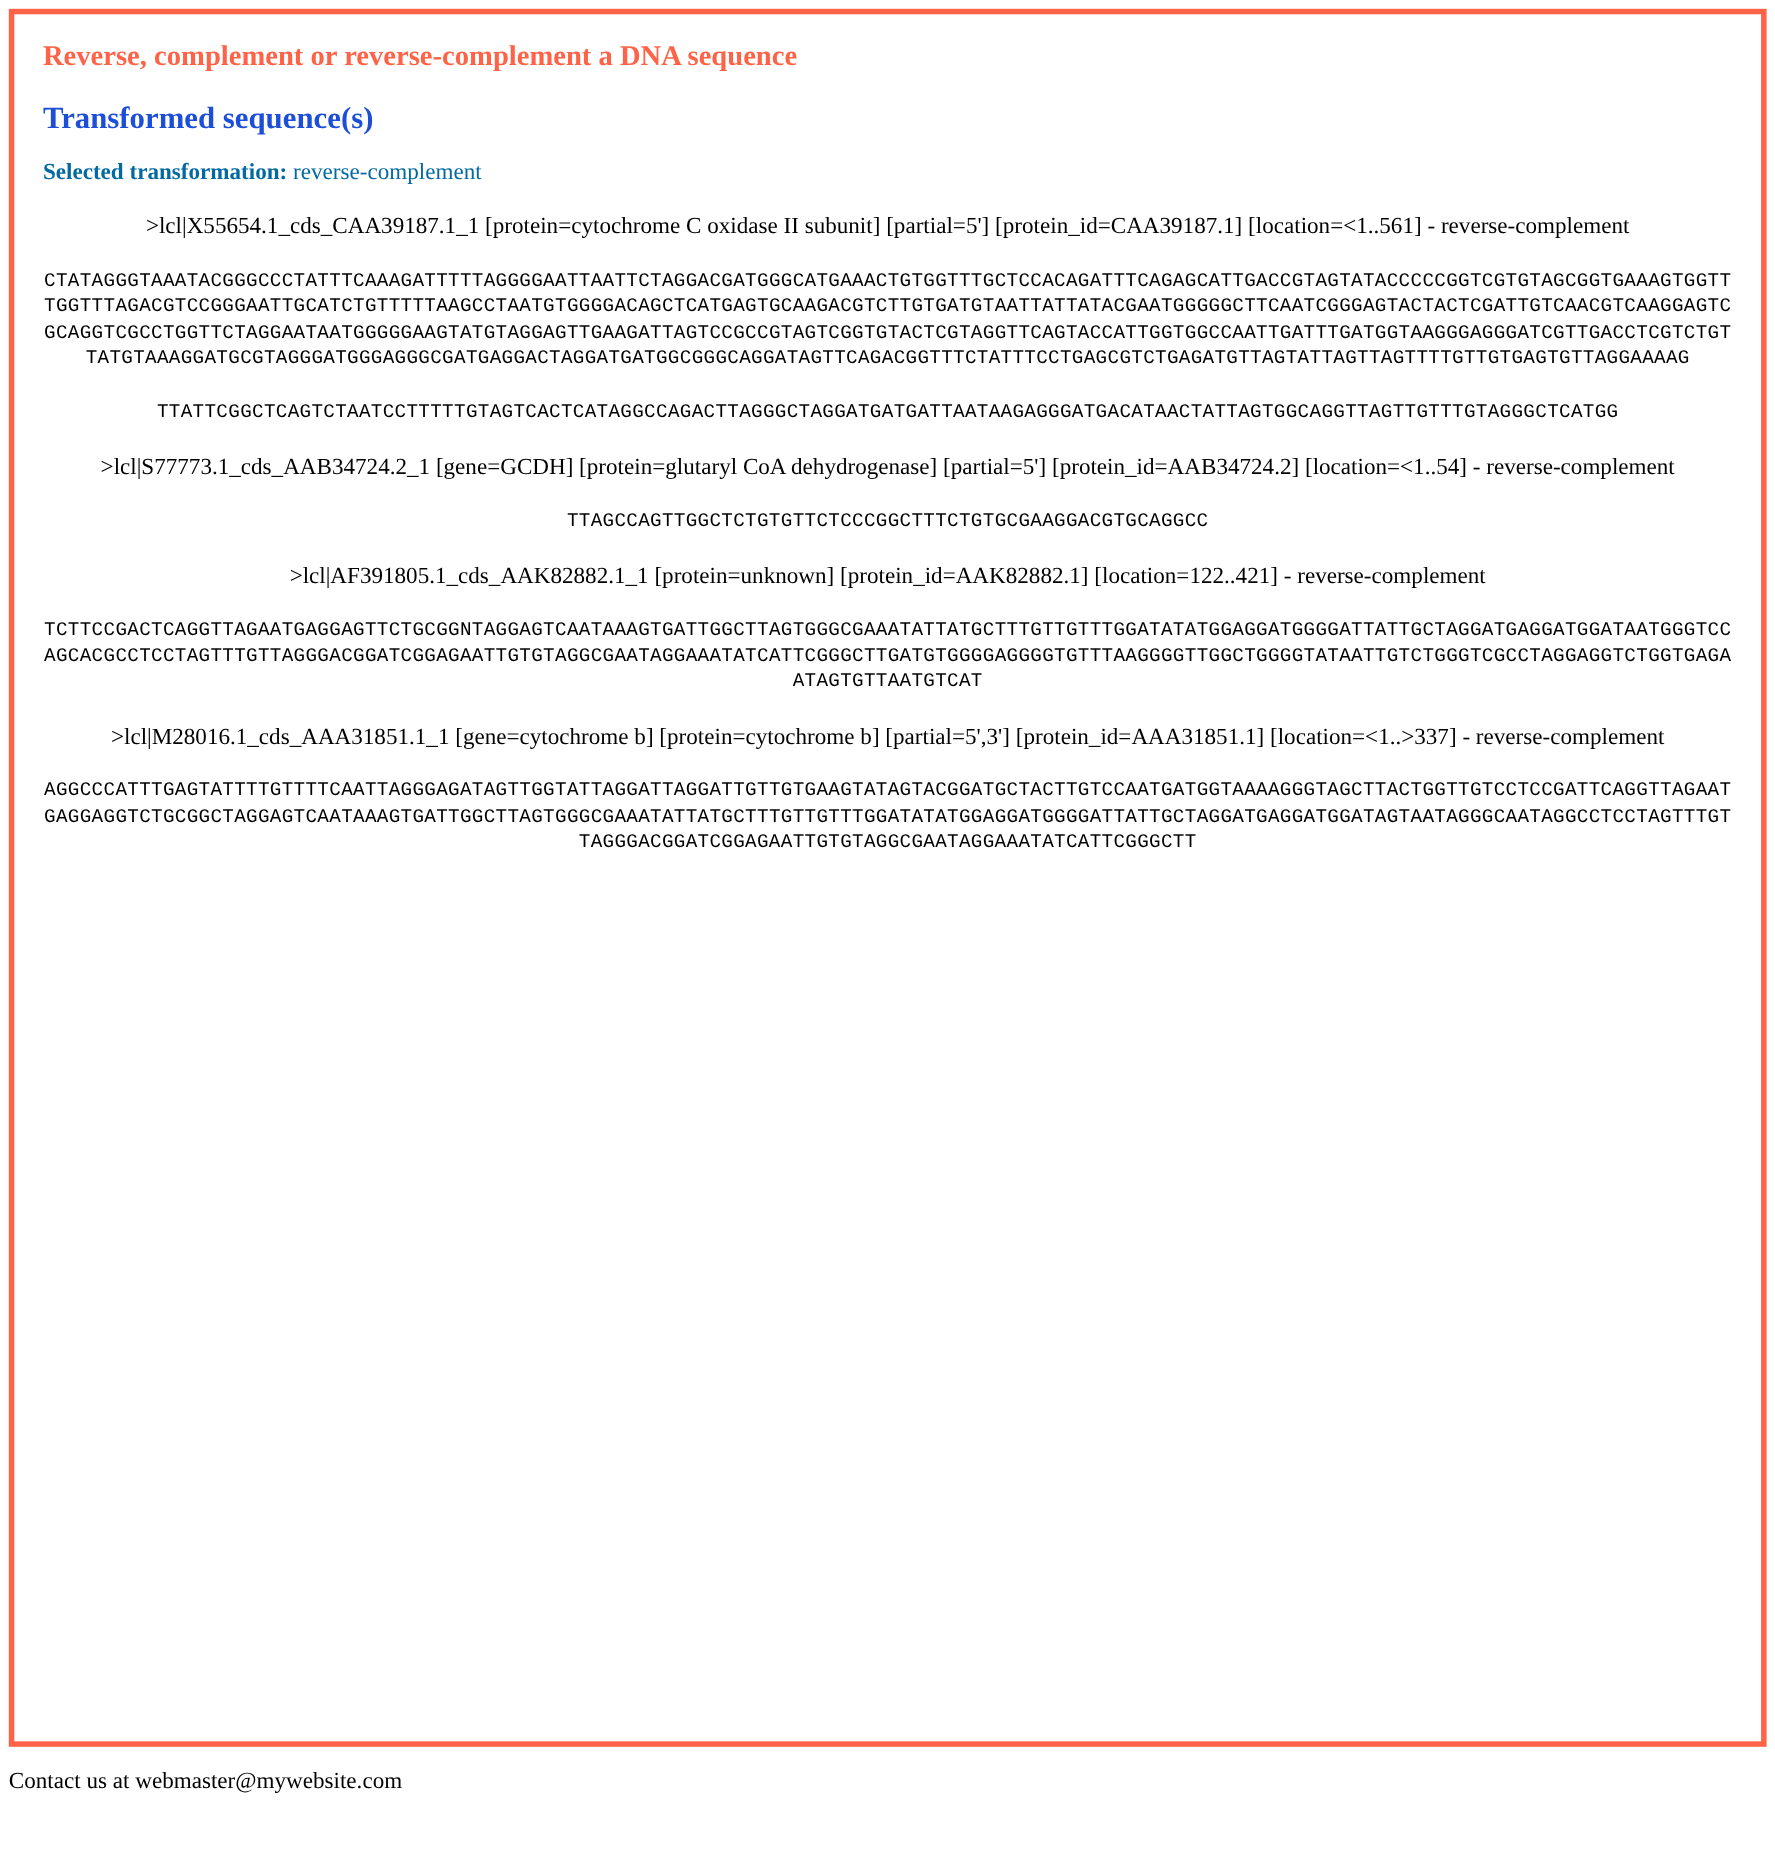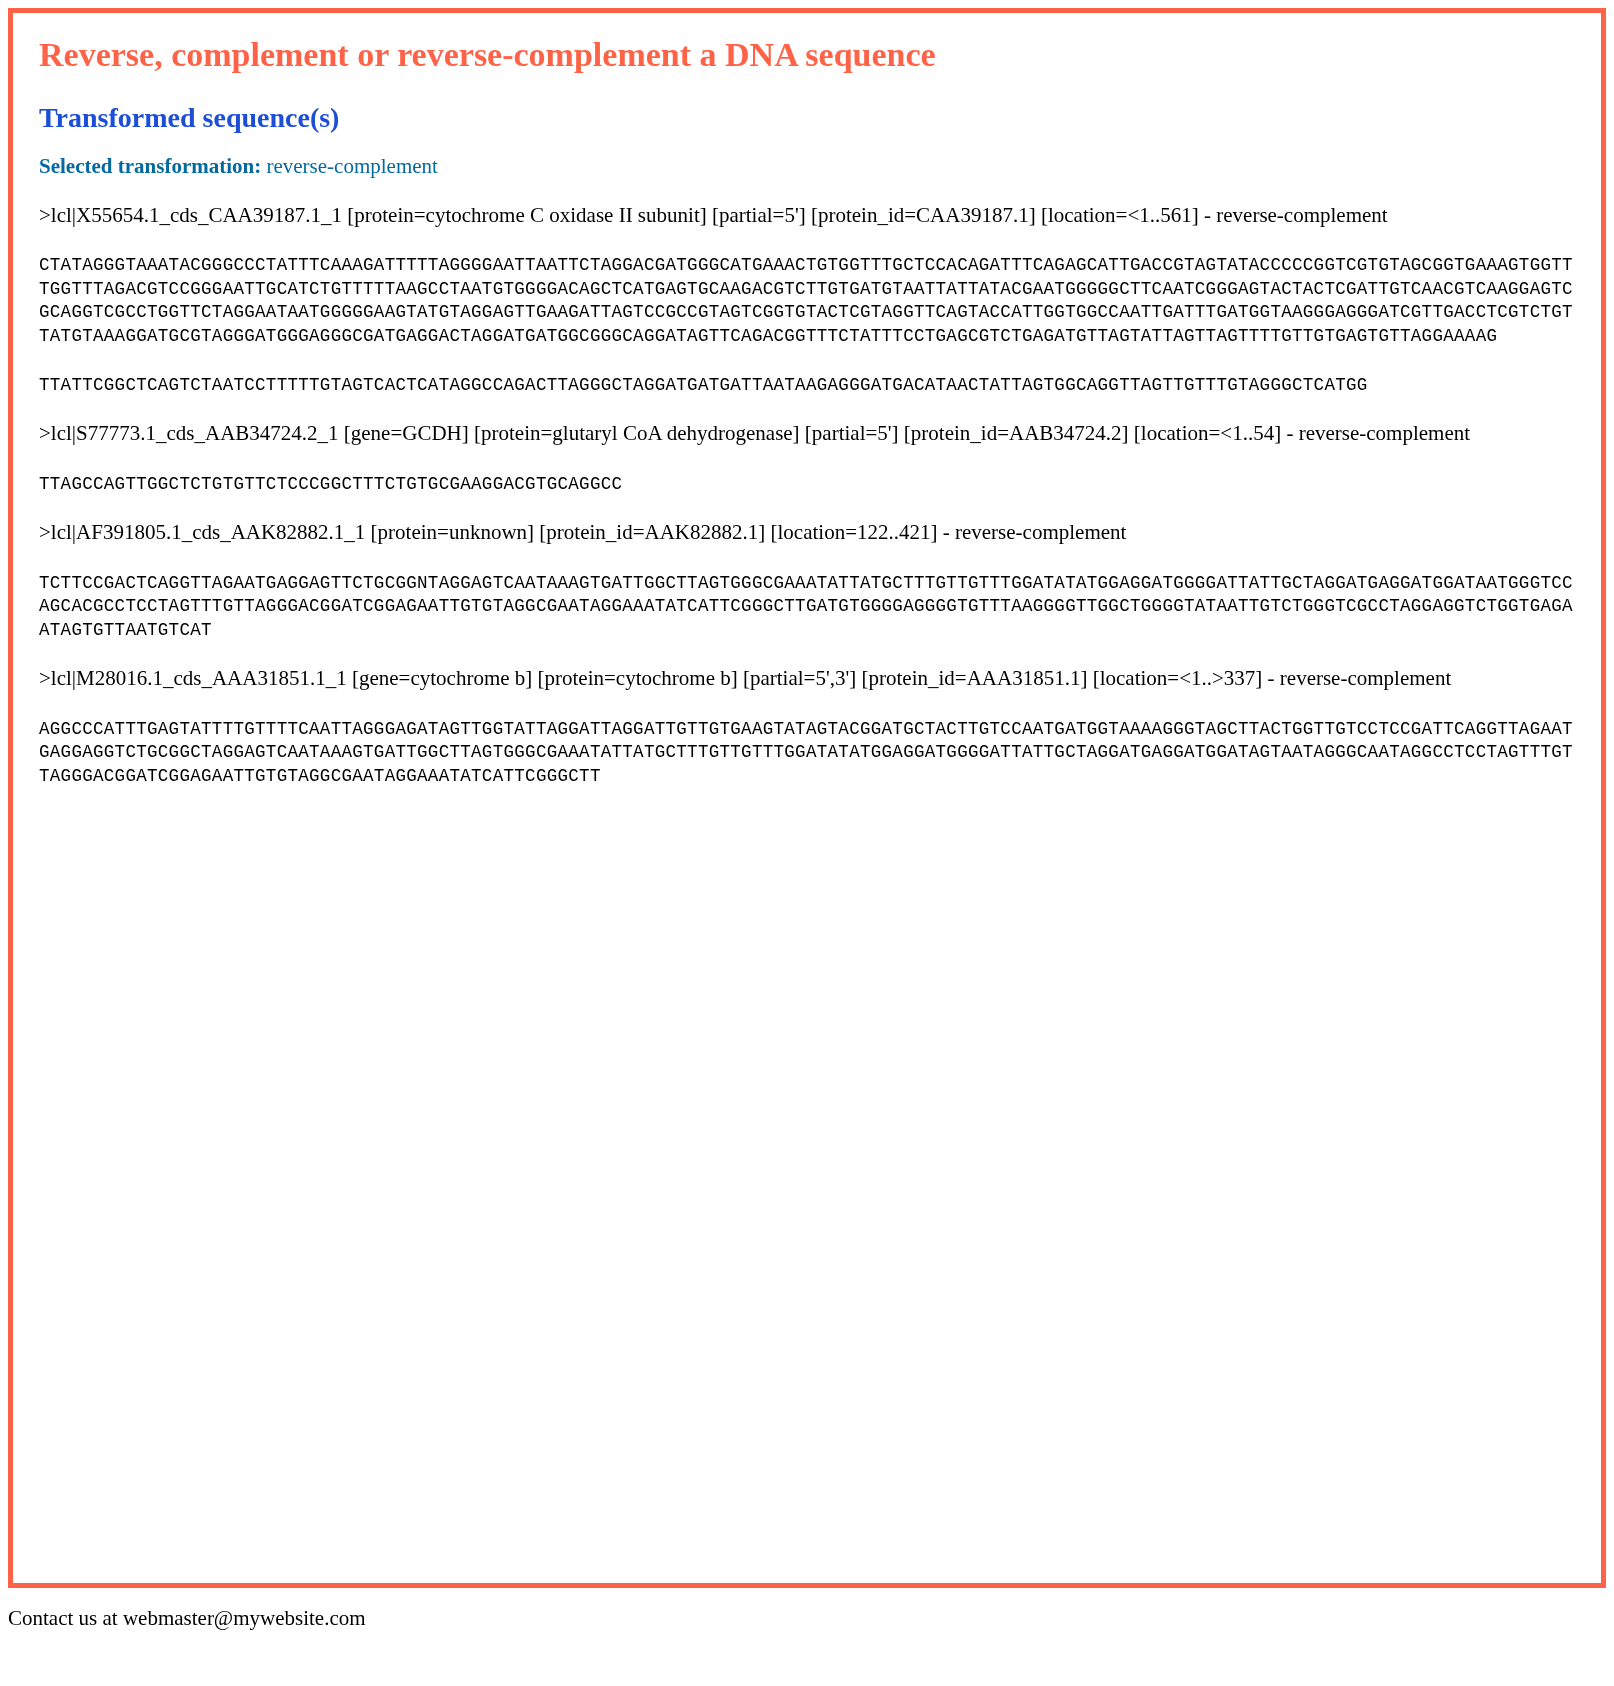--- a/index.html
+++ b/index.html
@@ -8,41 +8,42 @@
       background: #fff;
       padding: 8px;
     }
     .frame {
       border: 5px solid #ff6347;
       padding: 22px 26px 26px 26px;
       min-height: 1580px;
     }
     h1 {
       color: #ff6347;
-      font-size: 34px;
+      font-size: 26px;
       font-weight: bold;
       margin-bottom: 26px;
       line-height: 1.2;
     }
     h2 {
       color: #1d4ed8;
       font-size: 28px;
       font-weight: bold;
       margin-bottom: 20px;
     }
     .selected-line {
       font-size: 21px;
       margin-bottom: 22px;
       color: #0369a1;
     }
     .selected-line .label {
       font-weight: bold;
     }
     .seq-block {
       margin-bottom: 22px;
+      text-align: center;
     }
     .seq-header {
       font-size: 21px;
       color: #000;
       line-height: 1.35;
       margin-bottom: 4px;
       word-wrap: break-word;
     }
     .seq-data {
       font-family: "Courier New", Courier, monospace;

